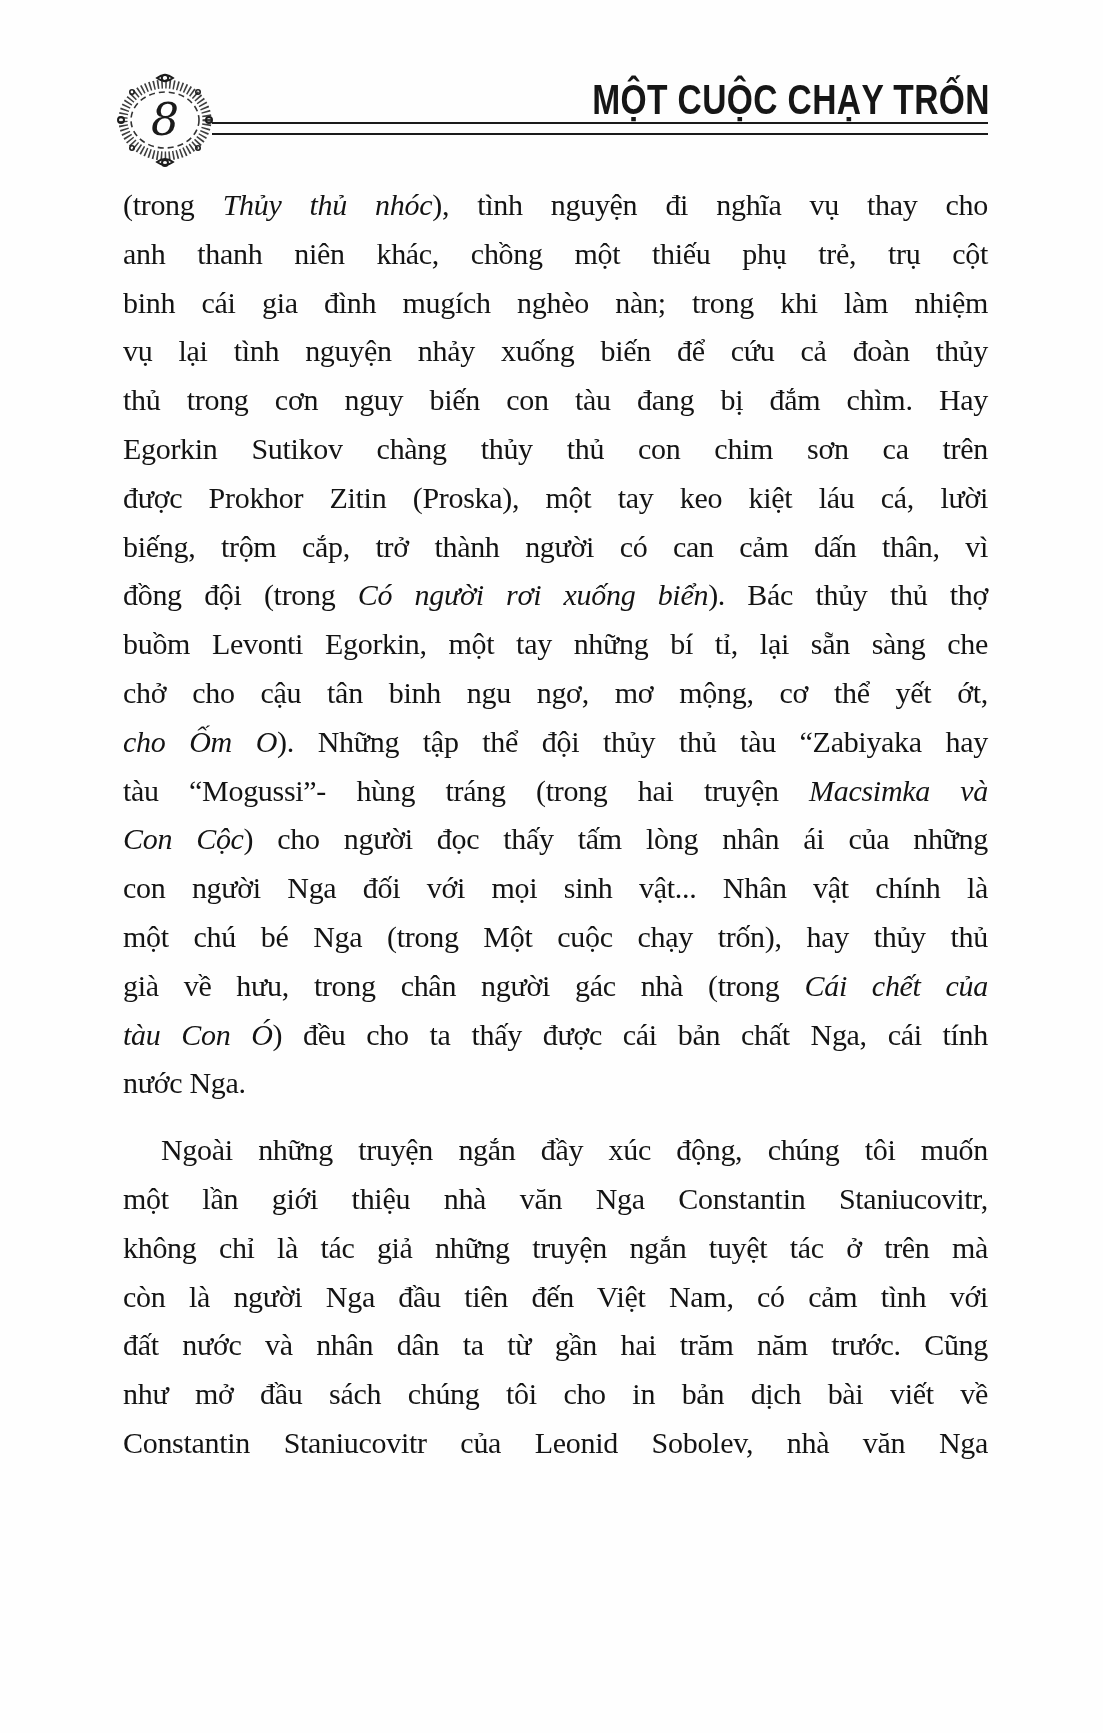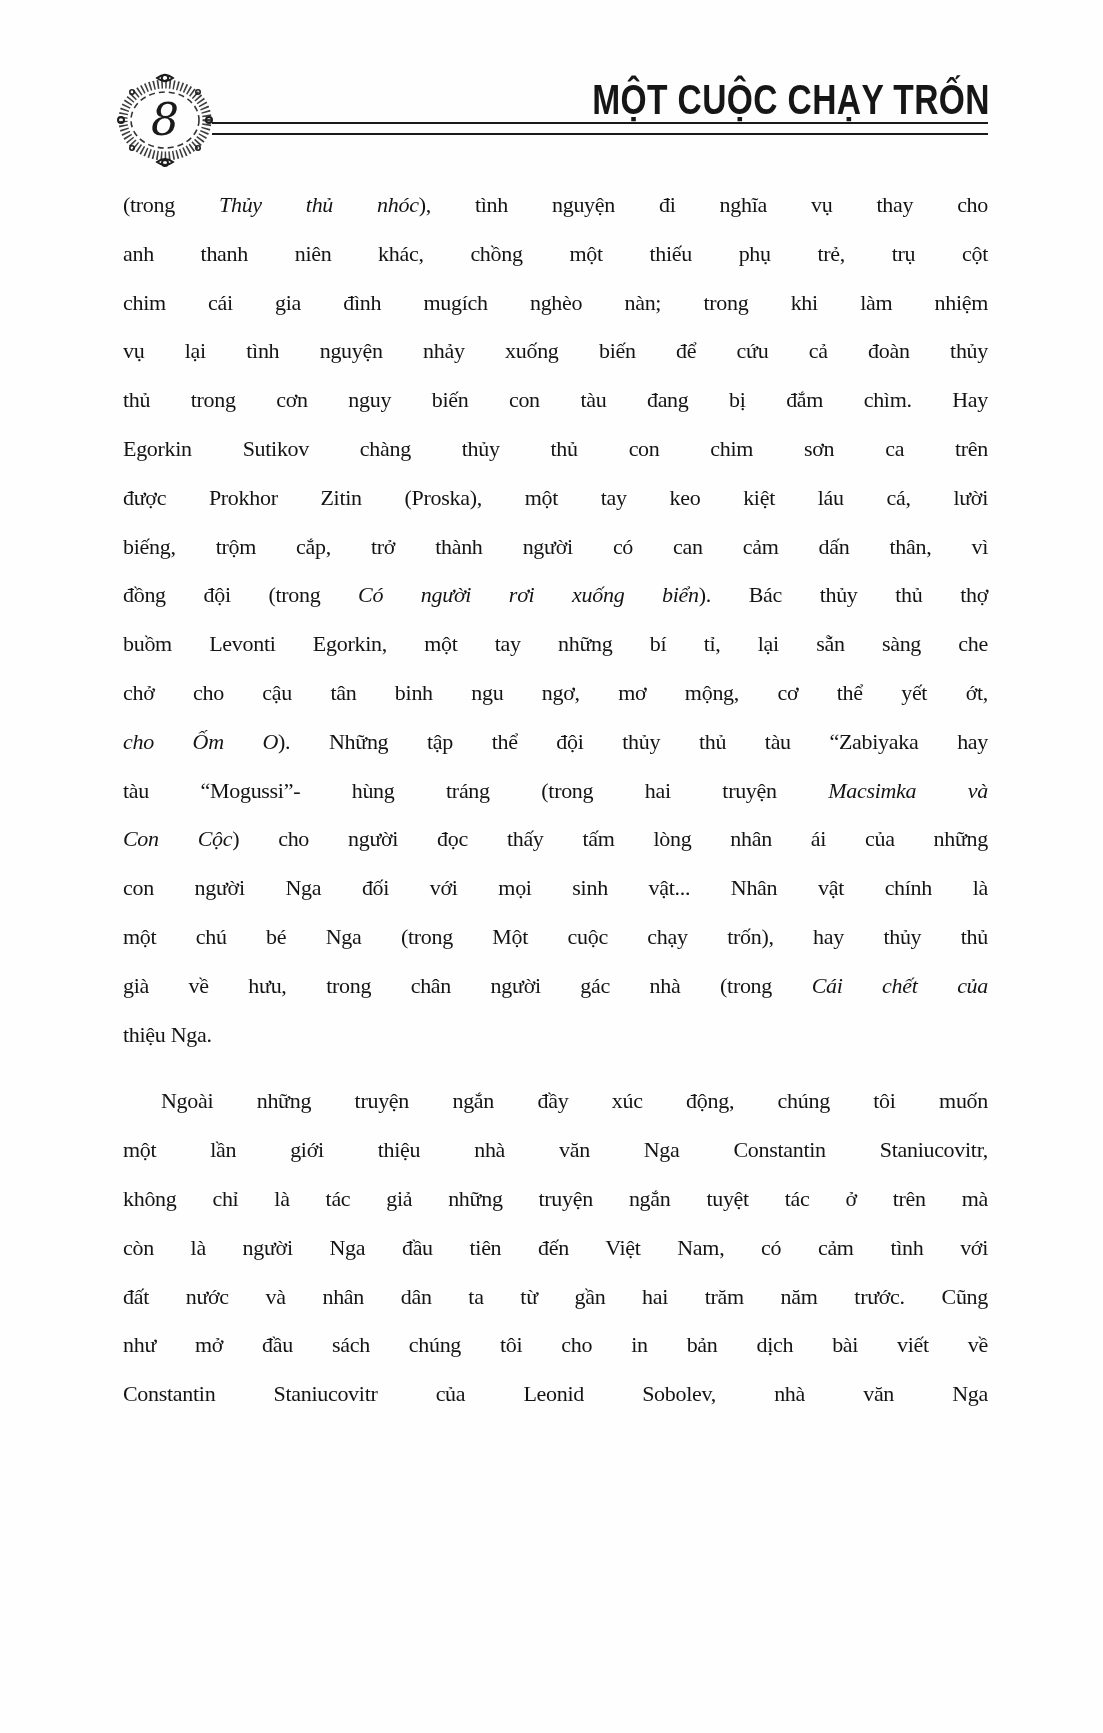--- a/index.html
+++ b/index.html
@@ -38,21 +38,21 @@
   }
   .header-rule {
     position: absolute; left: 212px; top: 122px;
     width: 776px; height: 9px;
     border-top: 2.5px solid #1a1a1a;
     border-bottom: 2.5px solid #1a1a1a;
   }
   
   .text-block {
     position: absolute; left: 123px; top: 181px; width: 865px;
-    font-size: 22px; letter-spacing: -0.3px;
+    font-size: 30px; letter-spacing: -0.3px;
   }
   .paragraph { margin: 0; }
   .paragraph + .paragraph { margin-top: 18px; }
   .line {
     height: 48.8px; line-height: 48.8px;
     text-align: justify; text-align-last: justify;
     white-space: nowrap;
   }
   .line.lastline { text-align-last: left; }
   .line.indent { padding-left: 38px; }
@@ -83,36 +83,37 @@
     <div class="page-number-text">8</div>
   </div>
 
   <div class="header-title">MỘT CUỘC CHẠY TRỐN</div>
   <div class="header-rule"></div>
 
   <div class="text-block">
       <div class="paragraph">
         <div class="line"><span>(trong </span><i>Thủy thủ nhóc</i><span>), tình nguyện đi nghĩa vụ thay cho</span></div>
         <div class="line"><span>anh thanh niên khác, chồng một thiếu phụ trẻ, trụ cột</span></div>
-        <div class="line"><span>chim cái gia đình mugích nghèo nàn; trong khi làm nhiệm</span></div>
+        <div class="line"><span>binh cái gia đình mugích nghèo nàn; trong khi làm nhiệm</span></div>
         <div class="line"><span>vụ lại tình nguyện nhảy xuống biến để cứu cả đoàn thủy</span></div>
         <div class="line"><span>thủ trong cơn nguy biến con tàu đang bị đắm chìm. Hay</span></div>
         <div class="line"><span>Egorkin Sutikov chàng thủy thủ con chim sơn ca trên</span></div>
         <div class="line"><span>được Prokhor Zitin (Proska), một tay keo kiệt láu cá, lười</span></div>
         <div class="line"><span>biếng, trộm cắp, trở thành người có can cảm dấn thân, vì</span></div>
         <div class="line"><span>đồng đội (trong </span><i>Có người rơi xuống biển</i><span>). Bác thủy thủ thợ</span></div>
         <div class="line"><span>buồm Levonti Egorkin, một tay những bí tỉ, lại sẵn sàng che</span></div>
         <div class="line"><span>chở cho cậu tân binh ngu ngơ, mơ mộng, cơ thể yết ớt,</span></div>
         <div class="line"><i>cho Ốm O</i><span>). Những tập thể đội thủy thủ tàu “Zabiyaka hay</span></div>
         <div class="line"><span>tàu “Mogussi”- hùng tráng (trong hai truyện </span><i>Macsimka và</i></div>
         <div class="line"><i>Con Cộc</i><span>) cho người đọc thấy tấm lòng nhân ái của những</span></div>
         <div class="line"><span>con người Nga đối với mọi sinh vật... Nhân vật chính là</span></div>
         <div class="line"><span>một chú bé Nga (trong Một cuộc chạy trốn), hay thủy thủ</span></div>
         <div class="line"><span>già về hưu, trong chân người gác nhà (trong </span><i>Cái chết của</i></div>
-        <div class="line lastline"><span>thiệu Nga.</span></div>
+        <div class="line"><i>tàu Con Ó</i><span>) đều cho ta thấy được cái bản chất Nga, cái tính</span></div>
+        <div class="line lastline"><span>nước Nga.</span></div>
       </div>
       <div class="paragraph">
         <div class="line indent"><span>Ngoài những truyện ngắn đầy xúc động, chúng tôi muốn</span></div>
         <div class="line"><span>một lần giới thiệu nhà văn Nga Constantin Staniucovitr,</span></div>
         <div class="line"><span>không chỉ là tác giả những truyện ngắn tuyệt tác ở trên mà</span></div>
         <div class="line"><span>còn là người Nga đầu tiên đến Việt Nam, có cảm tình với</span></div>
         <div class="line"><span>đất nước và nhân dân ta từ gần hai trăm năm trước. Cũng</span></div>
         <div class="line"><span>như mở đầu sách chúng tôi cho in bản dịch bài viết về</span></div>
         <div class="line"><span>Constantin Staniucovitr của Leonid Sobolev, nhà văn Nga</span></div>
       </div>

